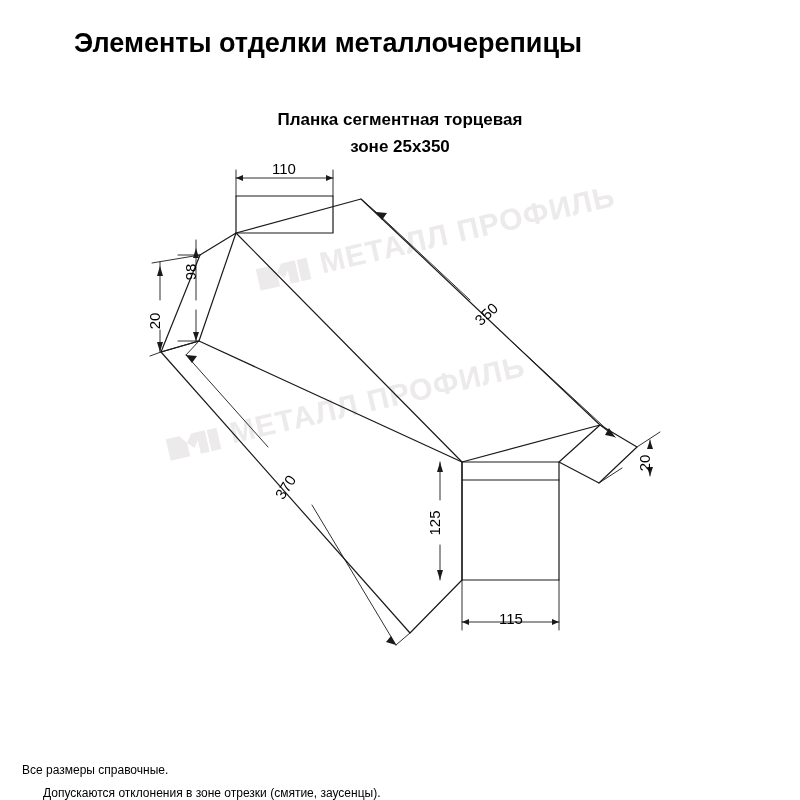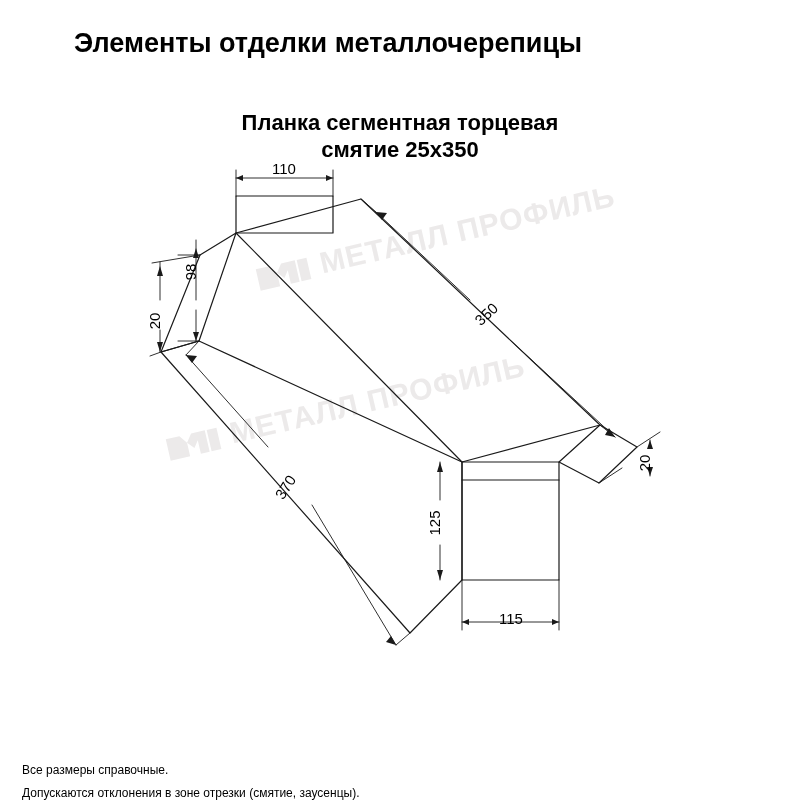--- a/index.html
+++ b/index.html
@@ -30,33 +30,33 @@
     font-size: 27px;
     font-weight: bold;
     letter-spacing: 0px;
     white-space: nowrap;
   }
   .subtitle {
     position: absolute;
     left: 0;
     width: 800px;
     text-align: center;
-    font-size: 22px;
+    font-size: 17px;
     font-weight: bold;
   }
   .subtitle.l1 { top: 110px; }
   .subtitle.l2 { top: 137px; }
   .footer {
     position: absolute;
     left: 22px;
     font-size: 12px;
     white-space: nowrap;
   }
   .footer.f1 { top: 763px; }
-  .footer.f2 { top: 786px; }
+  .footer.f2 { top: 786px; margin-left: 21px; }
   svg.draw {
     position: absolute;
     left: 0;
     top: 0;
     width: 800px;
     height: 800px;
   }
   .dimtext {
     font-family: "Liberation Sans", sans-serif;
     font-size: 15px;
@@ -90,21 +90,21 @@
   .wmlogo { margin-right: 10px; }
 </style>
 </head>
 <body>
 
 <div id="page">
 
   <div class="title">Элементы отделки металлочерепицы</div>
 
   <div class="subtitle l1">Планка сегментная торцевая</div>
-  <div class="subtitle l2">смятие 25х350</div>
+  <div class="subtitle l2">зоне 25х350</div>
 
   <div class="wm wm-1">
     <div class="wmrow">
       <svg class="wmlogo" width="56" height="34" viewBox="0 0 56 34">
         <path d="M2 30 L2 8 L16 8 L22 16 L28 8 L42 8 L42 30 L33 30 L33 16 L28 23 L22 16 L22 30 Z" fill="#eceaea"></path>
         <path d="M44 8 L54 8 L54 30 L44 30 Z" fill="#eceaea"></path>
       </svg>
       <span class="wmtext">МЕТАЛЛ ПРОФИЛЬ</span>
     </div>
   </div>

